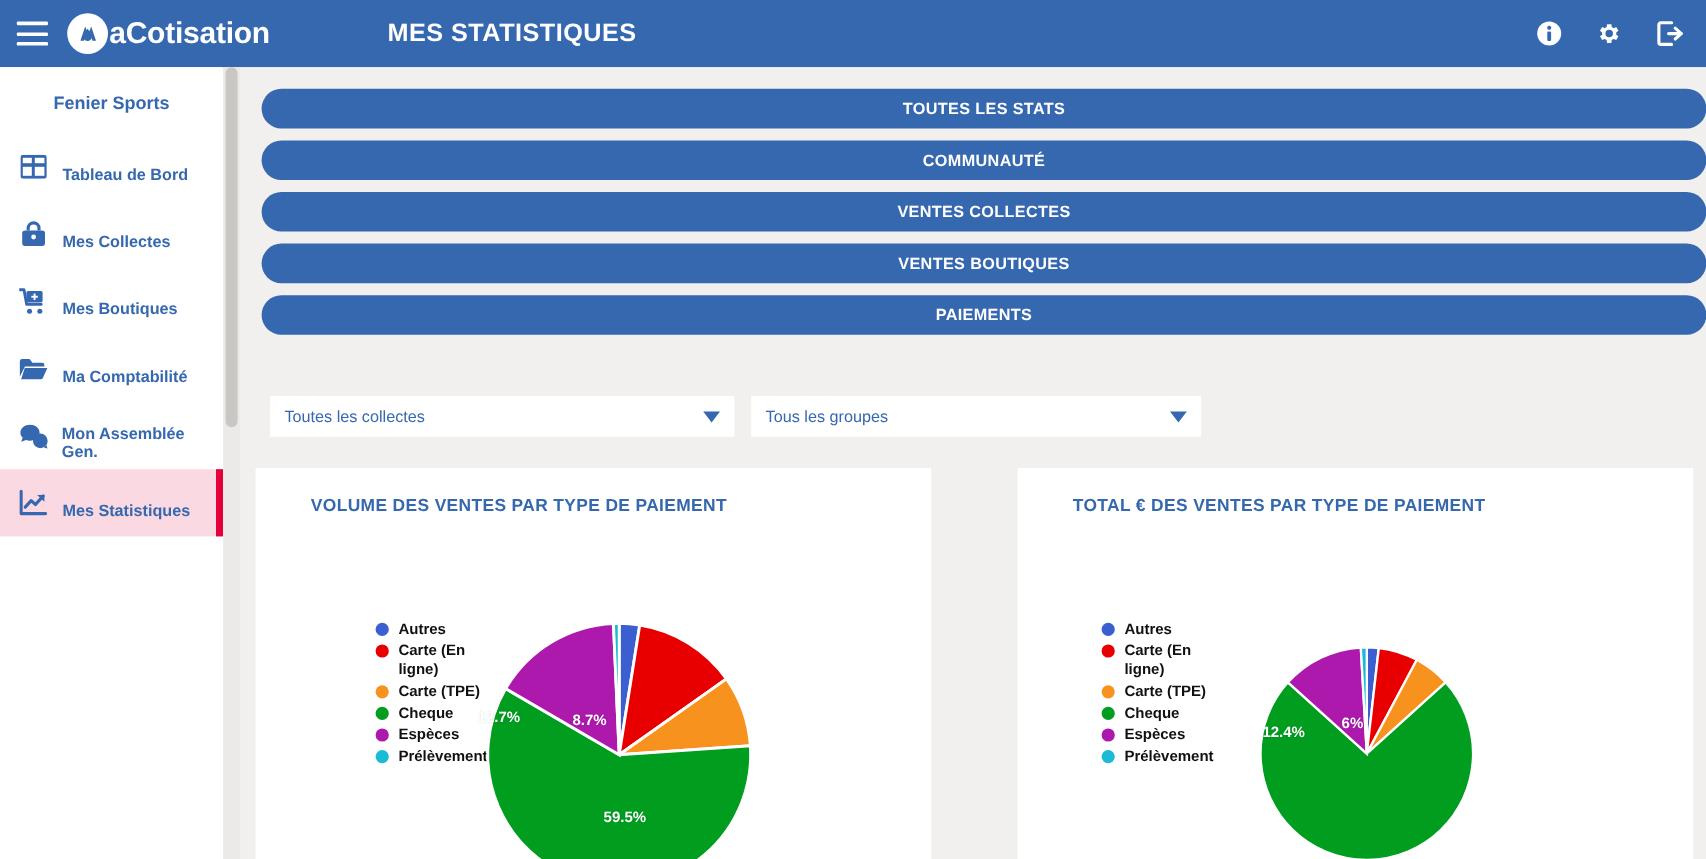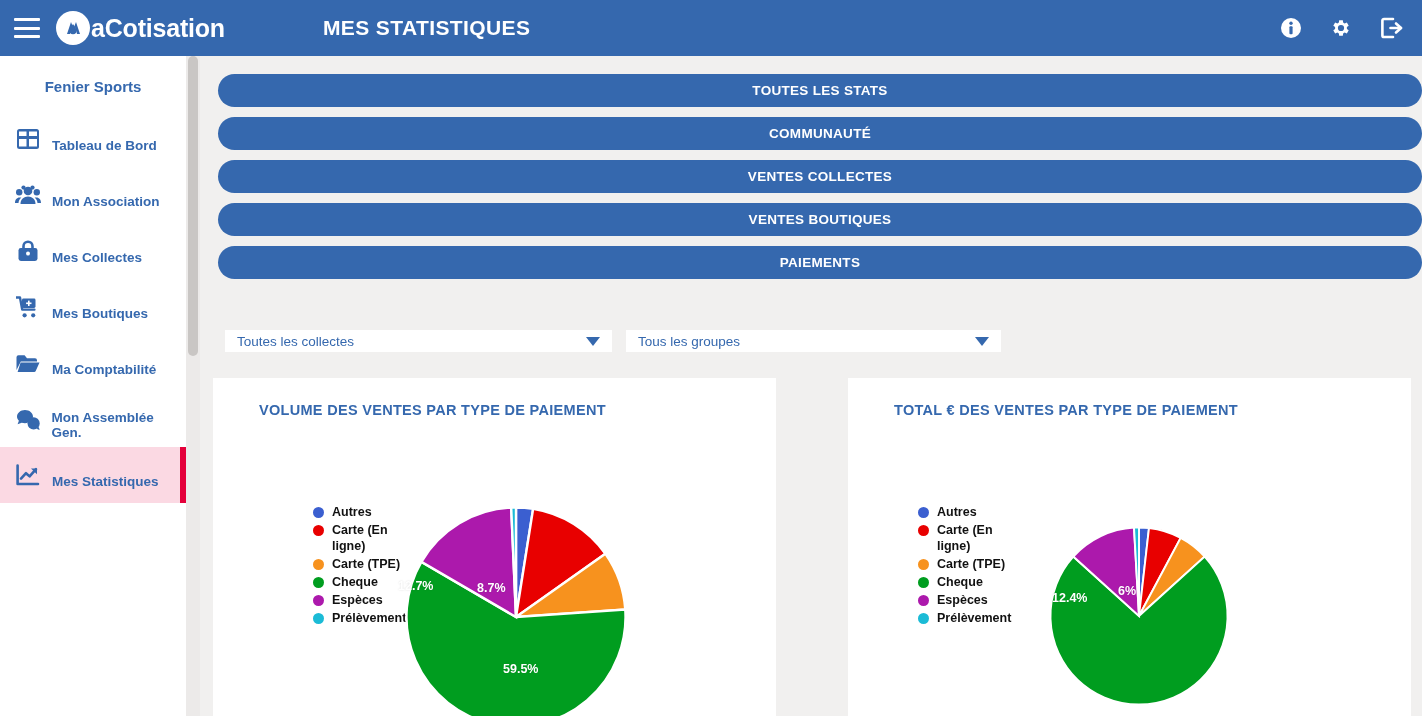--- a/index.html
+++ b/index.html
@@ -75,21 +75,21 @@
   .tabs { display: flex; gap: 10px; padding: 18px 0 0 18px; flex-direction: column; }
   .tab {
     background: #3568ae; color: #fff; border: none; border-radius: 22px;
     height: 33px; padding: 0 26px; font-size: 13.5px; font-weight: bold;
     letter-spacing: .3px; cursor: pointer; font-family: "Liberation Sans", sans-serif;
     white-space: nowrap;
   }
 
   .filters { display: flex; gap: 14px; padding: 51px 0 0 25px; }
   .select {
-    background: #fff; height: 22px; display: flex; align-items: center;
+    background: #fff; height: 34px; display: flex; align-items: center;
     padding: 0 12px; cursor: pointer; position: relative;
   }
   .select.s1 { width: 387px; }
   .select.s2 { width: 375px; }
   .select .sval { color: #3568ae; font-size: 13.5px; }
   .select .caret {
     margin-left: auto; width: 0; height: 0;
     border-left: 7px solid transparent; border-right: 7px solid transparent;
     border-top: 9px solid #3568ae;
   }
@@ -171,35 +171,20 @@
         <rect x="0" y="0" width="22" height="20" rx="2.5"></rect>
         <rect x="2" y="2.5" width="7.5" height="4.5" fill="#fff"></rect>
         <rect x="12" y="2.5" width="8" height="4.5" fill="#fff"></rect>
         <rect x="2" y="10" width="7.5" height="7.5" fill="#fff"></rect>
         <rect x="12" y="10" width="8" height="7.5" fill="#fff"></rect>
       </svg>
     </span>
     <span class="nav-label">Tableau de Bord</span>
   </div>
 
-  <div class="nav-item">
-    <span class="nav-ico">
-      <svg width="26" height="20" viewBox="0 0 26 20" fill="#3568ae">
-        <circle cx="13" cy="6" r="4.3"></circle>
-        <path d="M5.5 19 C5.5 14.4 8.9 11.6 13 11.6 C17.1 11.6 20.5 14.4 20.5 19 Z"></path>
-        <circle cx="4.2" cy="7.2" r="3.2"></circle>
-        <path d="M0 18 C0 14.6 1.8 12.4 4.6 12.4 L6.4 12.6 C4.6 14 3.6 16 3.5 18 Z"></path>
-        <circle cx="21.8" cy="7.2" r="3.2"></circle>
-        <path d="M26 18 C26 14.6 24.2 12.4 21.4 12.4 L19.6 12.6 C21.4 14 22.4 16 22.5 18 Z"></path>
-        <circle cx="8.5" cy="2.6" r="2.1"></circle>
-        <circle cx="17.5" cy="2.6" r="2.1"></circle>
-      </svg>
-    </span>
-    <span class="nav-label">Mon Association</span>
-  </div>
 
   <div class="nav-item">
     <span class="nav-ico">
       <svg width="22" height="22" viewBox="0 0 22 22" fill="#3568ae">
         <path d="M6.5 8 V6.2 A4.5 4.5 0 0 1 15.5 6.2 V8" stroke="#3568ae" stroke-width="2.6" fill="none"></path>
         <rect x="1.5" y="8" width="19" height="13" rx="2.4"></rect>
         <circle cx="11" cy="13.5" r="2" fill="#fff"></circle>
       </svg>
     </span>
     <span class="nav-label">Mes Collectes</span>

